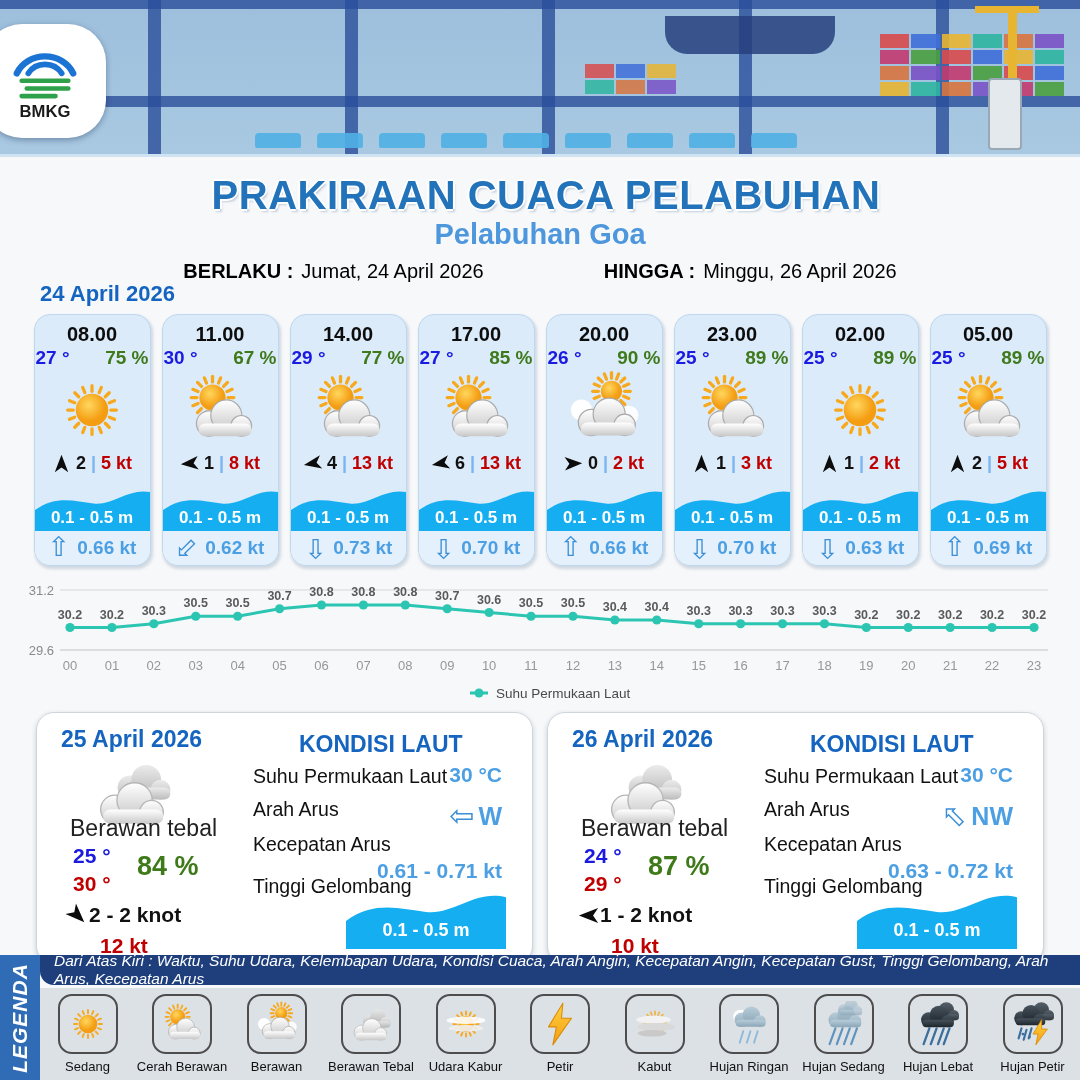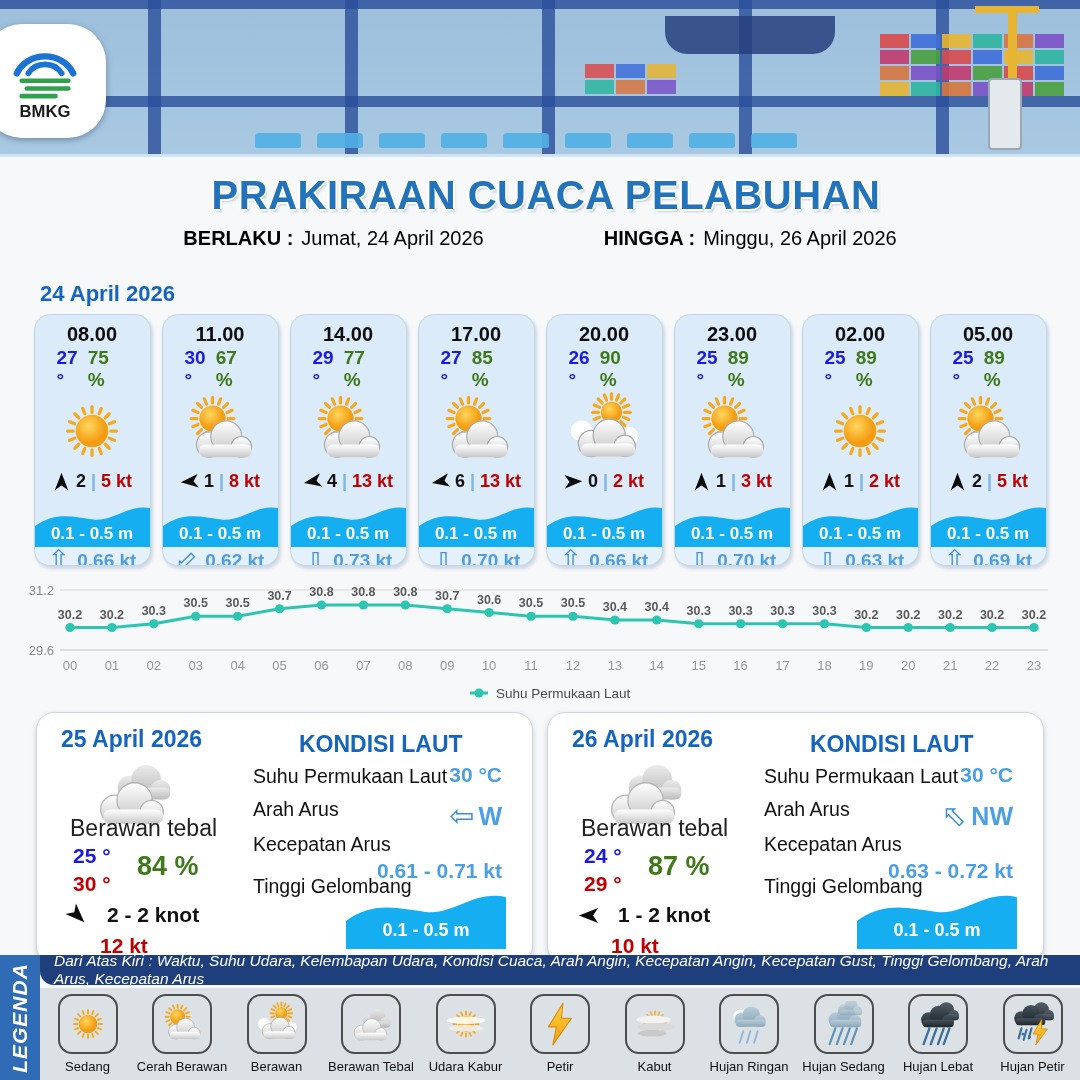--- a/index.html
+++ b/index.html
@@ -30,21 +30,21 @@
   .subtitle { font-size:29px; font-weight:bold; color:#4e97dd; margin-top:0px; }
   .validity { display:flex; justify-content:center; gap:120px; margin-top:9px; font-size:20px; color:#000; }
   .validity b { margin-right:8px;text-align:right; }
 
   
   .forecast-date { color:#1565c0; font-weight:bold; font-size:22px; margin:0 0 7px 40px; }
   .cards { display:flex; justify-content:center; gap:11px; }
   .card { width:117px; height:252px; background:#dcebfa; border:1px solid #bfd7ee; border-radius:16px;
      box-shadow:1.5px 2.5px 3px rgba(40,70,110,.18); overflow:hidden; display:flex; flex-direction:column; }
   .card-time { text-align:center; font-weight:bold; font-size:20px; color:#0d0d0d; margin-top:8px; }
-  .card-th { display:flex; justify-content:space-between; padding:0 22px; font-weight:bold; font-size:19px; margin-top:1px; }
+  .card-th { display:flex; justify-content:space-between; padding:0 1px; font-weight:bold; font-size:19px; margin-top:1px; }
   .card-temp { color:#1a1ae0; }
   .card-hum  { color:#3f7a1a; }
   .card-icon { height:86px; display:flex; align-items:center; justify-content:center; }
   .card-wind { display:flex; align-items:center; justify-content:center; gap:5px; font-size:18px; font-weight:bold; height:26px; color:#111; }
   .wind-sep { color:#7ab4ef; font-weight:bold; }
   .wind-spd { color:#c00000; }
   .card-wave { position:relative; height:55px; margin-top:auto; }
   .card-wave svg { display:block; }
   .wave-text { position:absolute; left:0; right:0; bottom:3px; text-align:center; color:#fff; font-weight:bold; font-size:17px; }
   .card-current { height:36px; background:#e4f1fc; display:flex; align-items:center; justify-content:center; gap:7px; color:#4d9fe3; font-weight:bold; font-size:19px; }
@@ -55,21 +55,21 @@
 
   
   .panels { display:flex; gap:14px; margin:6px 36px 0; }
   .panel { flex:1; height:252px; background:#fff; border:1px solid #d0d5da; border-radius:18px; box-shadow:0 2px 5px rgba(40,60,90,.22); position:relative; }
   .p-date { position:absolute; left:24px; top:13px; color:#1565c0; font-weight:bold; font-size:23px; }
   .p-cloud { position:absolute; left:52px; top:36px; }
   .p-cond { position:absolute; left:33px; top:102px; font-size:23px; color:#222; }
   .p-tmin { position:absolute; left:36px; top:131px; color:#1a1ae0; font-weight:bold; font-size:21px; }
   .p-tmax { position:absolute; left:36px; top:159px; color:#c00000; font-weight:bold; font-size:21px; }
   .p-hum  { position:absolute; left:100px; top:138px; color:#3f7a1a; font-weight:bold; font-size:27px; }
-  .p-wind { position:absolute; left:30px; top:190px; display:flex; align-items:center; gap:19px; font-size:21px; font-weight:bold; color:#111; }
+  .p-wind { position:absolute; left:30px; top:190px; display:flex; align-items:center; gap:1px; font-size:21px; font-weight:bold; color:#111; }
   .p-gust { position:absolute; left:63px; top:221px; color:#c00000; font-weight:bold; font-size:21px; }
   .p-sea-head { position:absolute; left:218px; top:18px; color:#1565c0; font-weight:bold; font-size:23px;margin-left:44px; }
   .sea-label { position:absolute; left:216px; font-size:19.5px; color:#111; }
   .sea-val { position:absolute; right:30px; color:#4d9fe3; font-weight:bold; font-size:21px; text-align:left; }
   .sea-dir { display:flex; align-items:center; gap:4px; font-size:25px; }
   .dir-arrow { font-size:30px; font-weight:normal; color:#3c8fd6; display:inline-block; line-height:1; }
   .sea-wavebox { position:absolute; right:26px; top:162px; width:160px; height:74px; }
   .sea-wavebox .wave-text { font-size:18px; bottom:8px; }
 
   
@@ -146,20 +146,21 @@
       <rect x="12" y="30" width="40" height="3.6" rx="1.8" fill="#2fa14b"></rect>
       <rect x="16" y="36" width="36" height="3.6" rx="1.8" fill="#2fa14b"></rect>
       <rect x="12" y="42" width="30" height="3.6" rx="1.8" fill="#2fa14b"></rect>
       <text x="32" y="60" text-anchor="middle" font-size="13" font-weight="bold" fill="#1a1a1a">BMKG</text>
     </svg>
   </div>
 </div>
 
 <div class="title-section">
   <div class="main-title">PRAKIRAAN CUACA PELABUHAN</div>
+  <div class="subtitle">Pelabuhan Goa</div>
   <div class="validity">
     <div><b>BERLAKU :</b><span>Jumat, 24 April 2026</span></div>
     <div><b>HINGGA :</b><span>Minggu, 26 April 2026</span></div>
   </div>
 </div>
 
 <div>
   <div class="forecast-date">24 April 2026</div>
   <div class="cards" id="cards">
       <div class="card">

